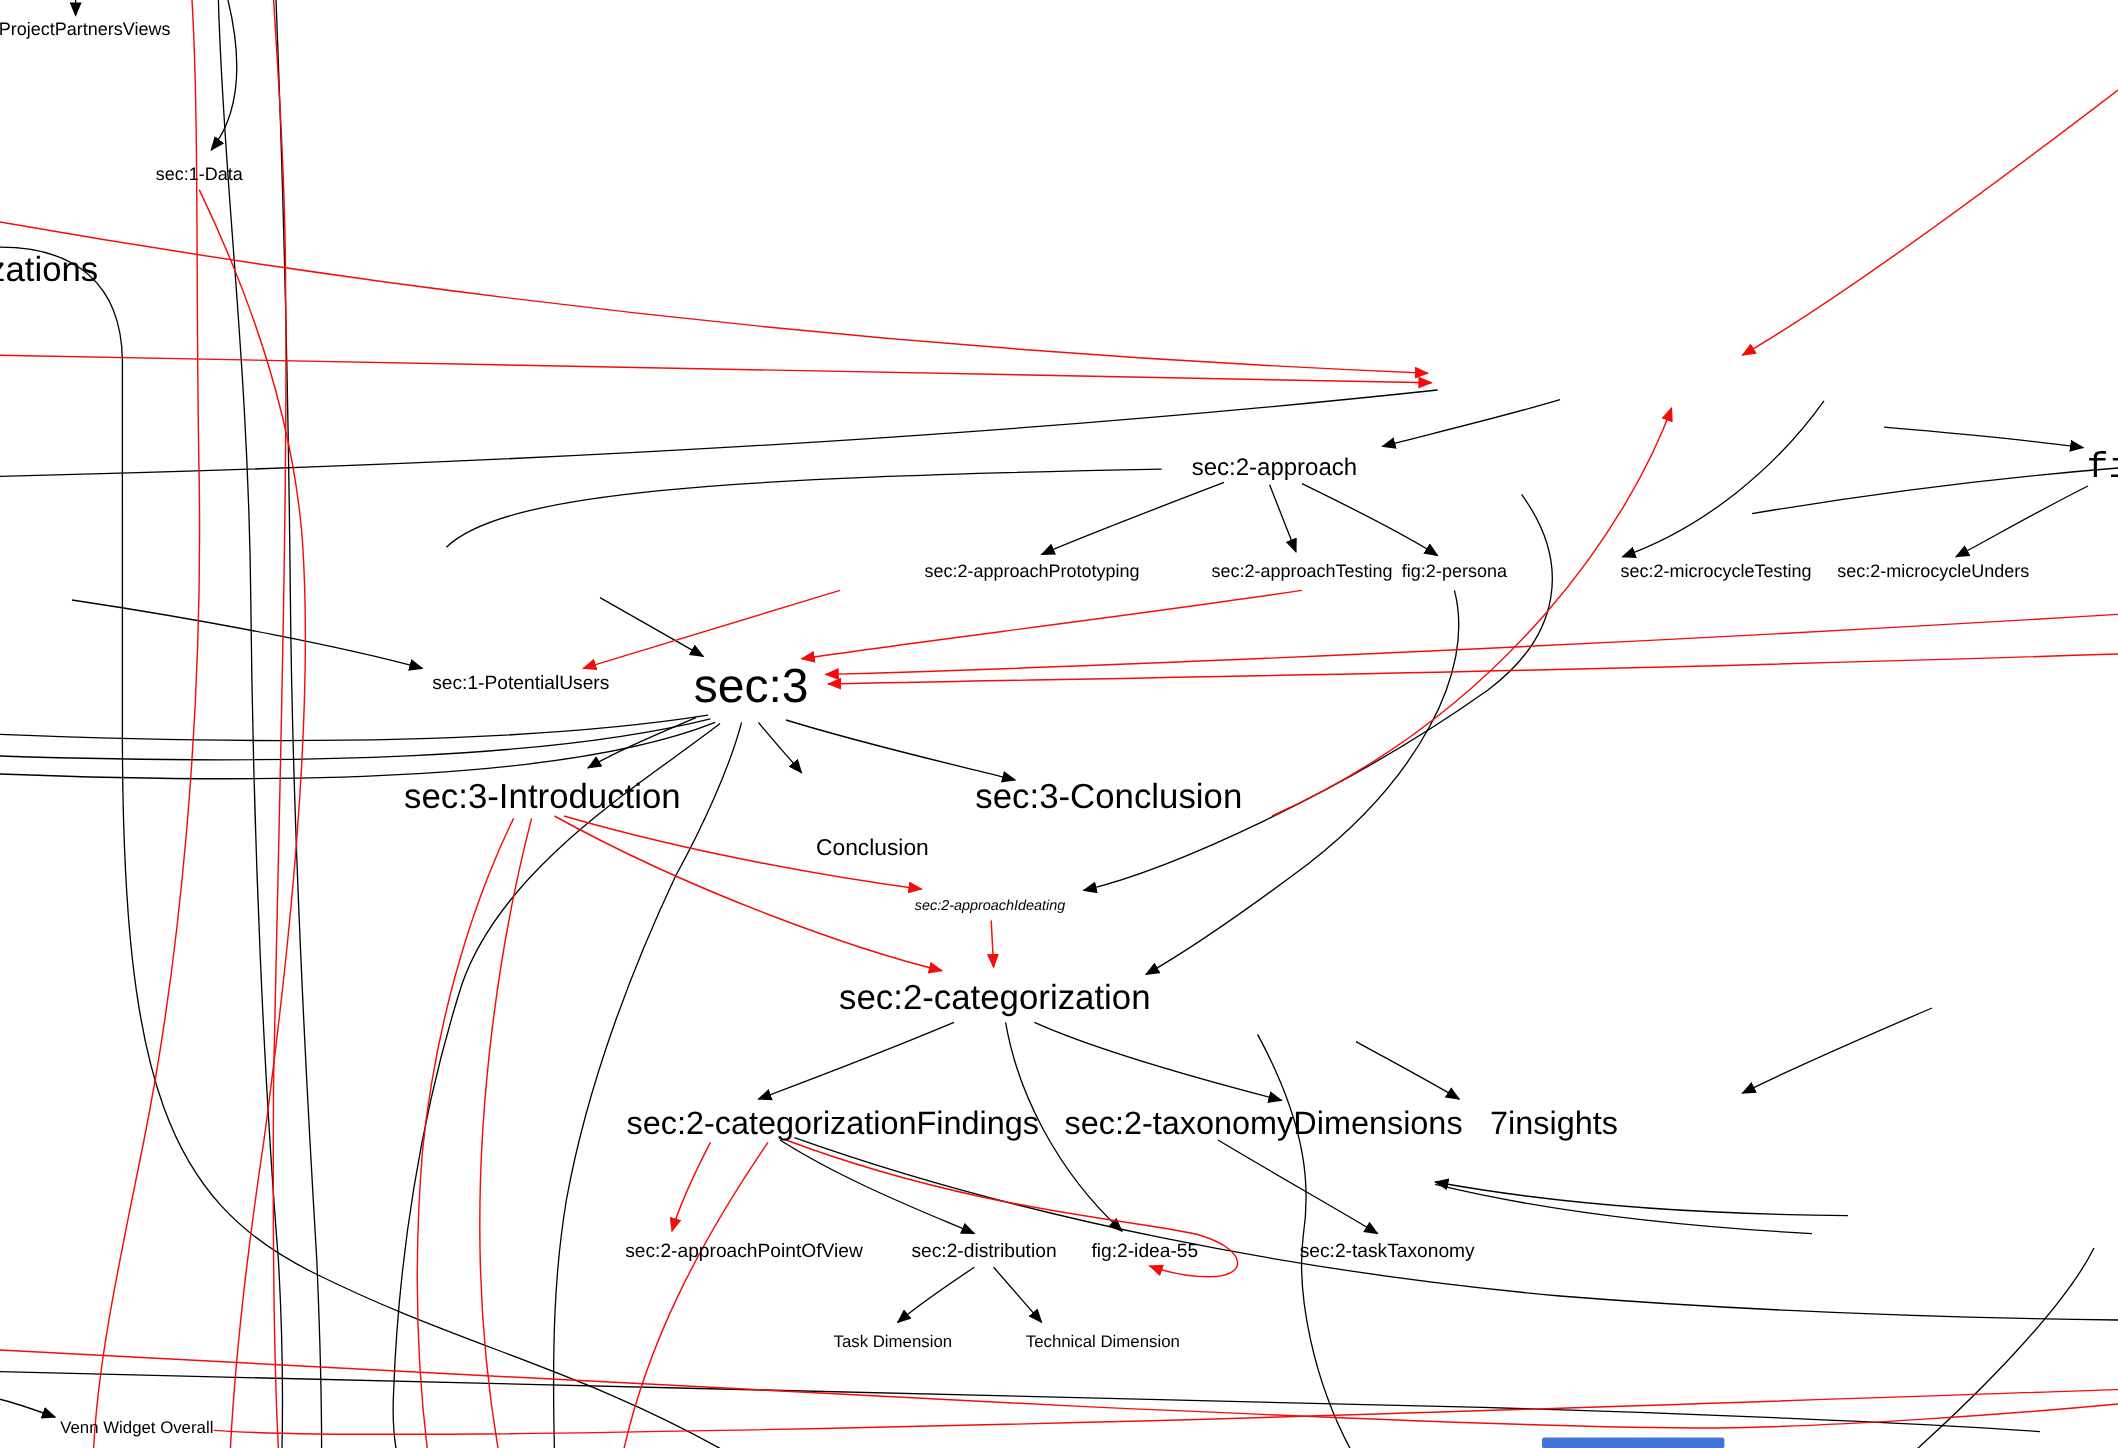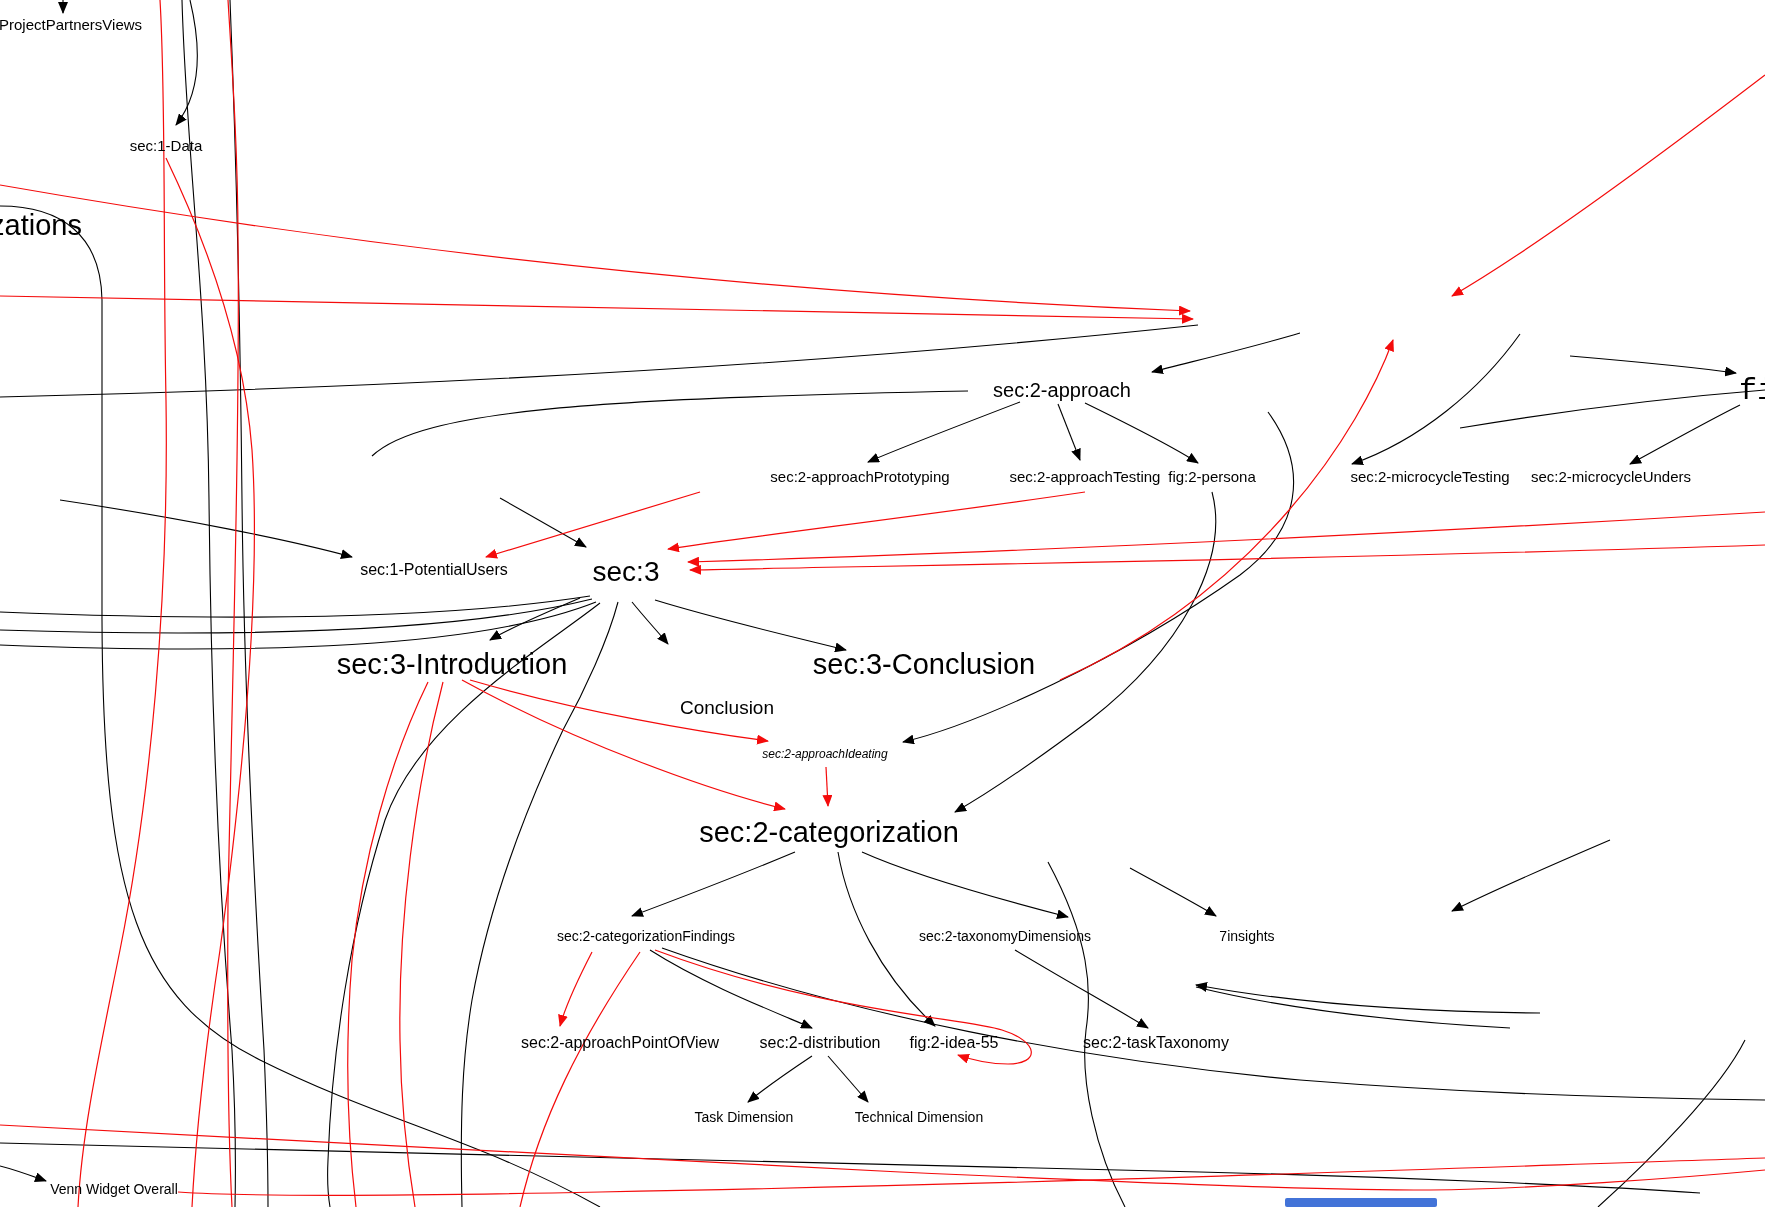--- a/index.html
+++ b/index.html
@@ -4,22 +4,22 @@
 <style>
   html,body{margin:0;padding:0;background:#ffffff;}
   #canvas{position:relative;width:1765px;height:1207px;overflow:hidden;
           font-family:"Liberation Sans","DejaVu Sans",sans-serif;background:#ffffff;}
   #edges{position:absolute;left:0;top:0;width:1765px;height:1207px;}
   .node{position:absolute;transform:translate(-50%,-50%);white-space:nowrap;
         color:#000;line-height:1.1;cursor:default;}
   .node.la{transform:translateY(-50%);} 
   .f14{font-size:14px;} .f15{font-size:15px;} .f16{font-size:16px;}
   .f17{font-size:12px;font-style:italic;} .f19{font-size:19px;margin-top:44px;} .f20{font-size:20px;}
-  .f21{font-size:14px;} .f24{font-size:30px;font-family:Liberation Mono, monospace;} .f29{font-size:29px;}
-  .f30{font-size:30px;} .f40{font-size:28px;}
+  .f21{font-size:27px;margin-left:48px;} .f24{font-size:30px;font-family:Liberation Mono, monospace;} .f29{font-size:29px;}
+  .f30{font-size:30px;} .f40{font-size:40px;}
   .f42{font-size:42px;letter-spacing:1px;}
   #selbar{position:absolute;left:1285px;top:1198px;width:152px;height:9px;
           background:#4273d8;border-radius:2px;}
 </style>
 </head>
 <body>
 
 <div id="canvas">
 
   <svg id="edges" viewBox="0 0 1765 1207" xmlns="http://www.w3.org/2000/svg">

